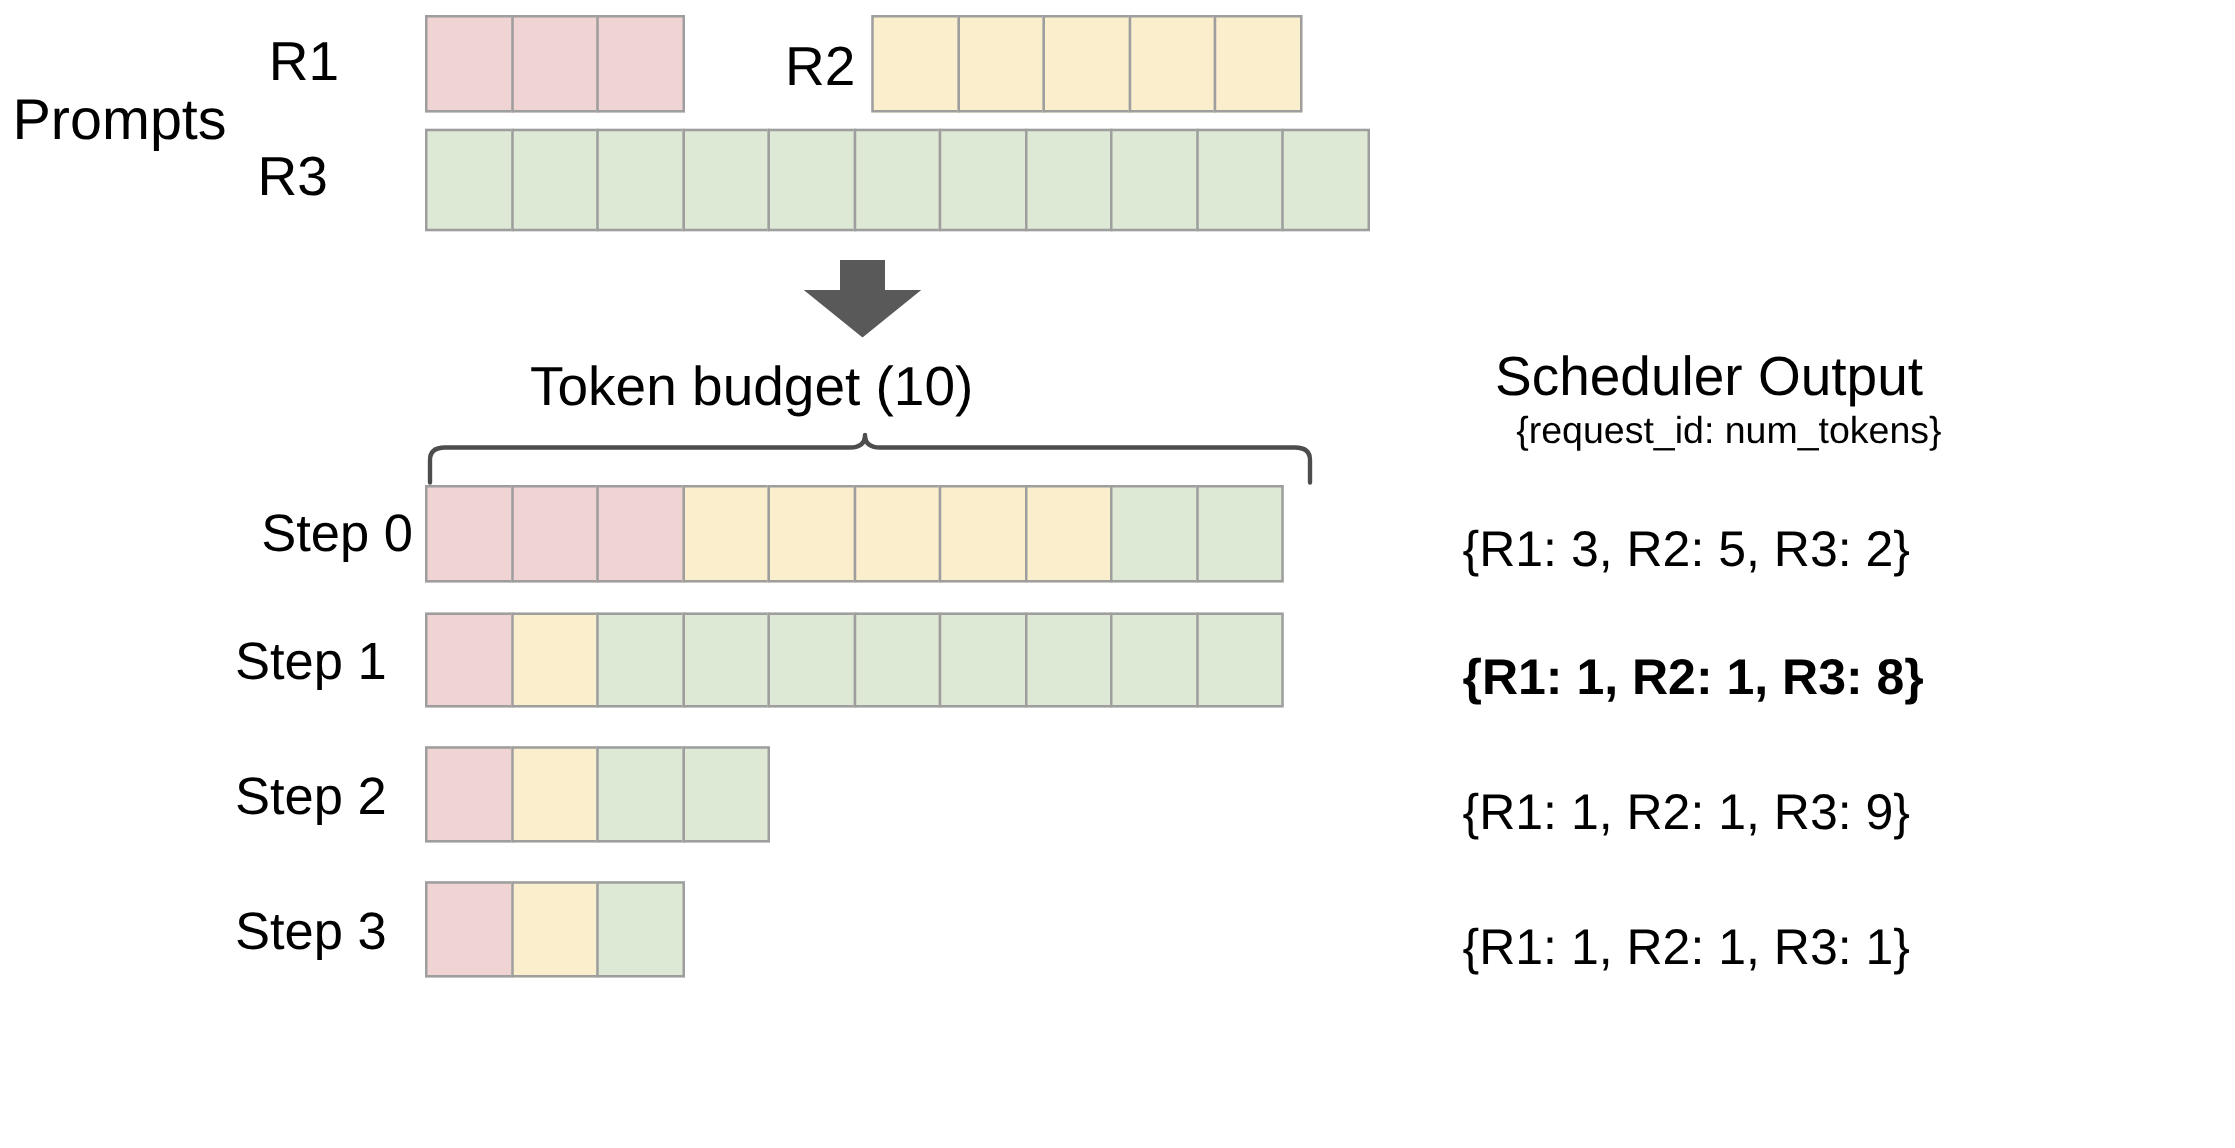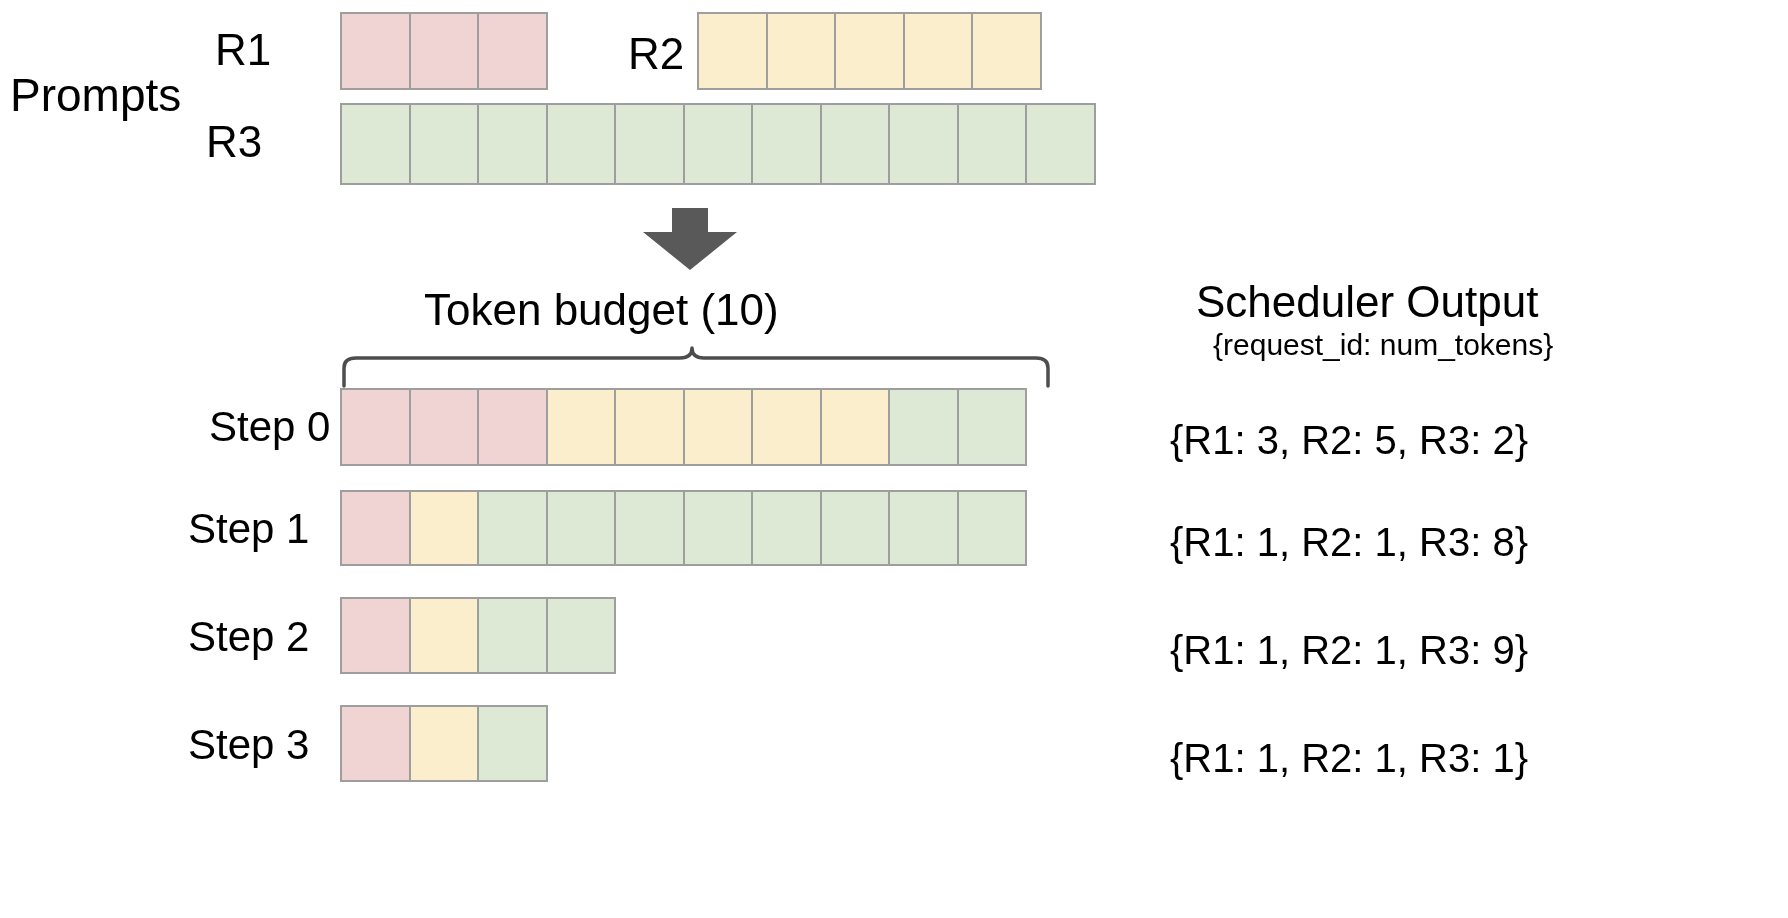--- a/index.html
+++ b/index.html
@@ -134,21 +134,21 @@
       <div class="cell" style="width: 70.5px; background: rgb(250, 238, 204);"></div>
       <div class="cell" style="width: 70.5px; background: rgb(221, 232, 213);"></div>
       <div class="cell" style="width: 70.5px; background: rgb(221, 232, 213);"></div>
       <div class="cell" style="width: 70.5px; background: rgb(221, 232, 213);"></div>
       <div class="cell" style="width: 70.5px; background: rgb(221, 232, 213);"></div>
       <div class="cell" style="width: 70.5px; background: rgb(221, 232, 213);"></div>
       <div class="cell" style="width: 70.5px; background: rgb(221, 232, 213);"></div>
       <div class="cell" style="width: 70.5px; background: rgb(221, 232, 213);"></div>
       <div class="cell" style="width: 70.5px; background: rgb(221, 232, 213);"></div>
     </div>
-  <div class="txt label-out" style="left:1170px; top:510px;">{R1: 1, R2: 1, R3: 8}</div>
+  <div class="txt label-out" style="left:1170px; top:510px;font-weight:bold;">{R1: 1, R2: 1, R3: 8}</div>
 
   <div class="txt label-step" style="left:188px; top:616px;">Step 2</div>
   <div class="strip" id="step-strip-2" style="left:340px; top:597px; height:77px;">
       <div class="cell" style="width: 70.5px; background: rgb(240, 211, 211);"></div>
       <div class="cell" style="width: 70.5px; background: rgb(250, 238, 204);"></div>
       <div class="cell" style="width: 70.5px; background: rgb(221, 232, 213);"></div>
       <div class="cell" style="width: 70.5px; background: rgb(221, 232, 213);"></div>
     </div>
   <div class="txt label-out" style="left:1170px; top:618px;">{R1: 1, R2: 1, R3: 9}</div>
 

